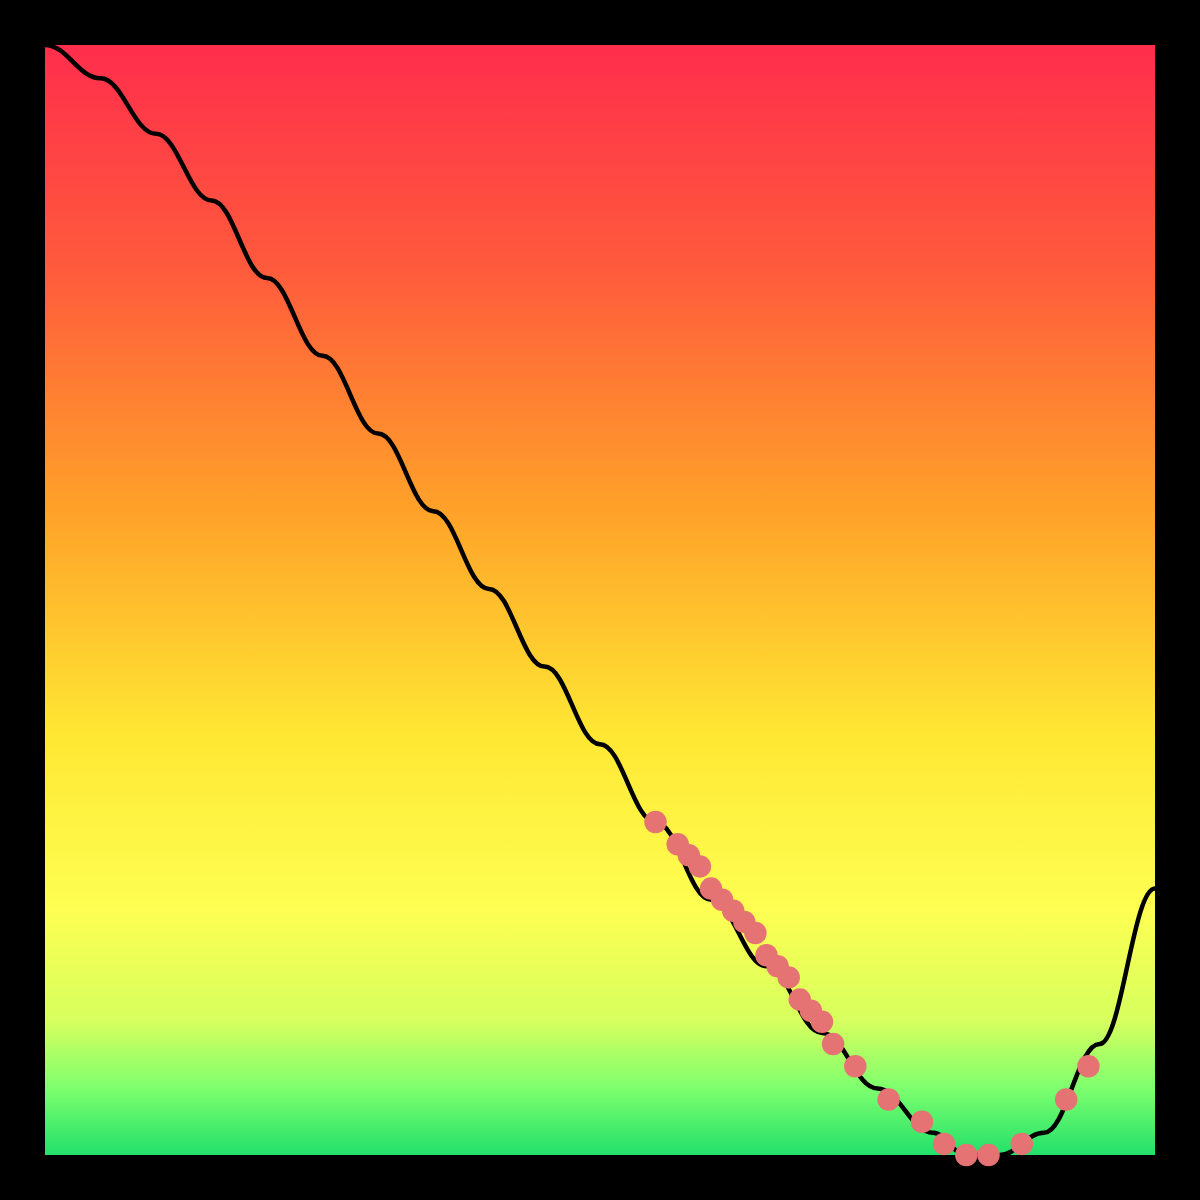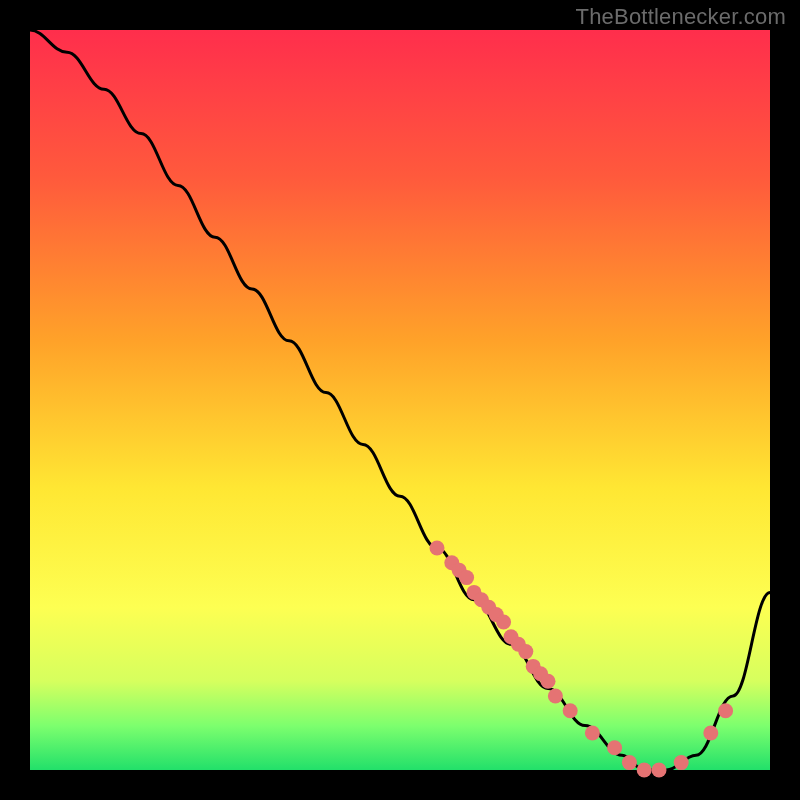--- a/index.html
+++ b/index.html
@@ -27,21 +27,20 @@
     letter-spacing: 0.2px;
   }
   svg {
     display: block;
   }
 </style>
 </head>
 <body>
 
 <div class="frame">
-  <div class="watermark">TheBottlenecker.com</div>
   <svg id="chart-svg" width="800" height="800" viewBox="0 0 800 800">
     <defs>
       <linearGradient id="bg-grad" x1="0" y1="0" x2="0" y2="1">
           <stop offset="0%" stop-color="#ff2e4c"></stop>
           <stop offset="20%" stop-color="#ff5a3c"></stop>
           <stop offset="42%" stop-color="#ffa229"></stop>
           <stop offset="62%" stop-color="#ffe733"></stop>
           <stop offset="78%" stop-color="#fdff52"></stop>
           <stop offset="88%" stop-color="#d6ff5e"></stop>
           <stop offset="94%" stop-color="#7dff6e"></stop>

